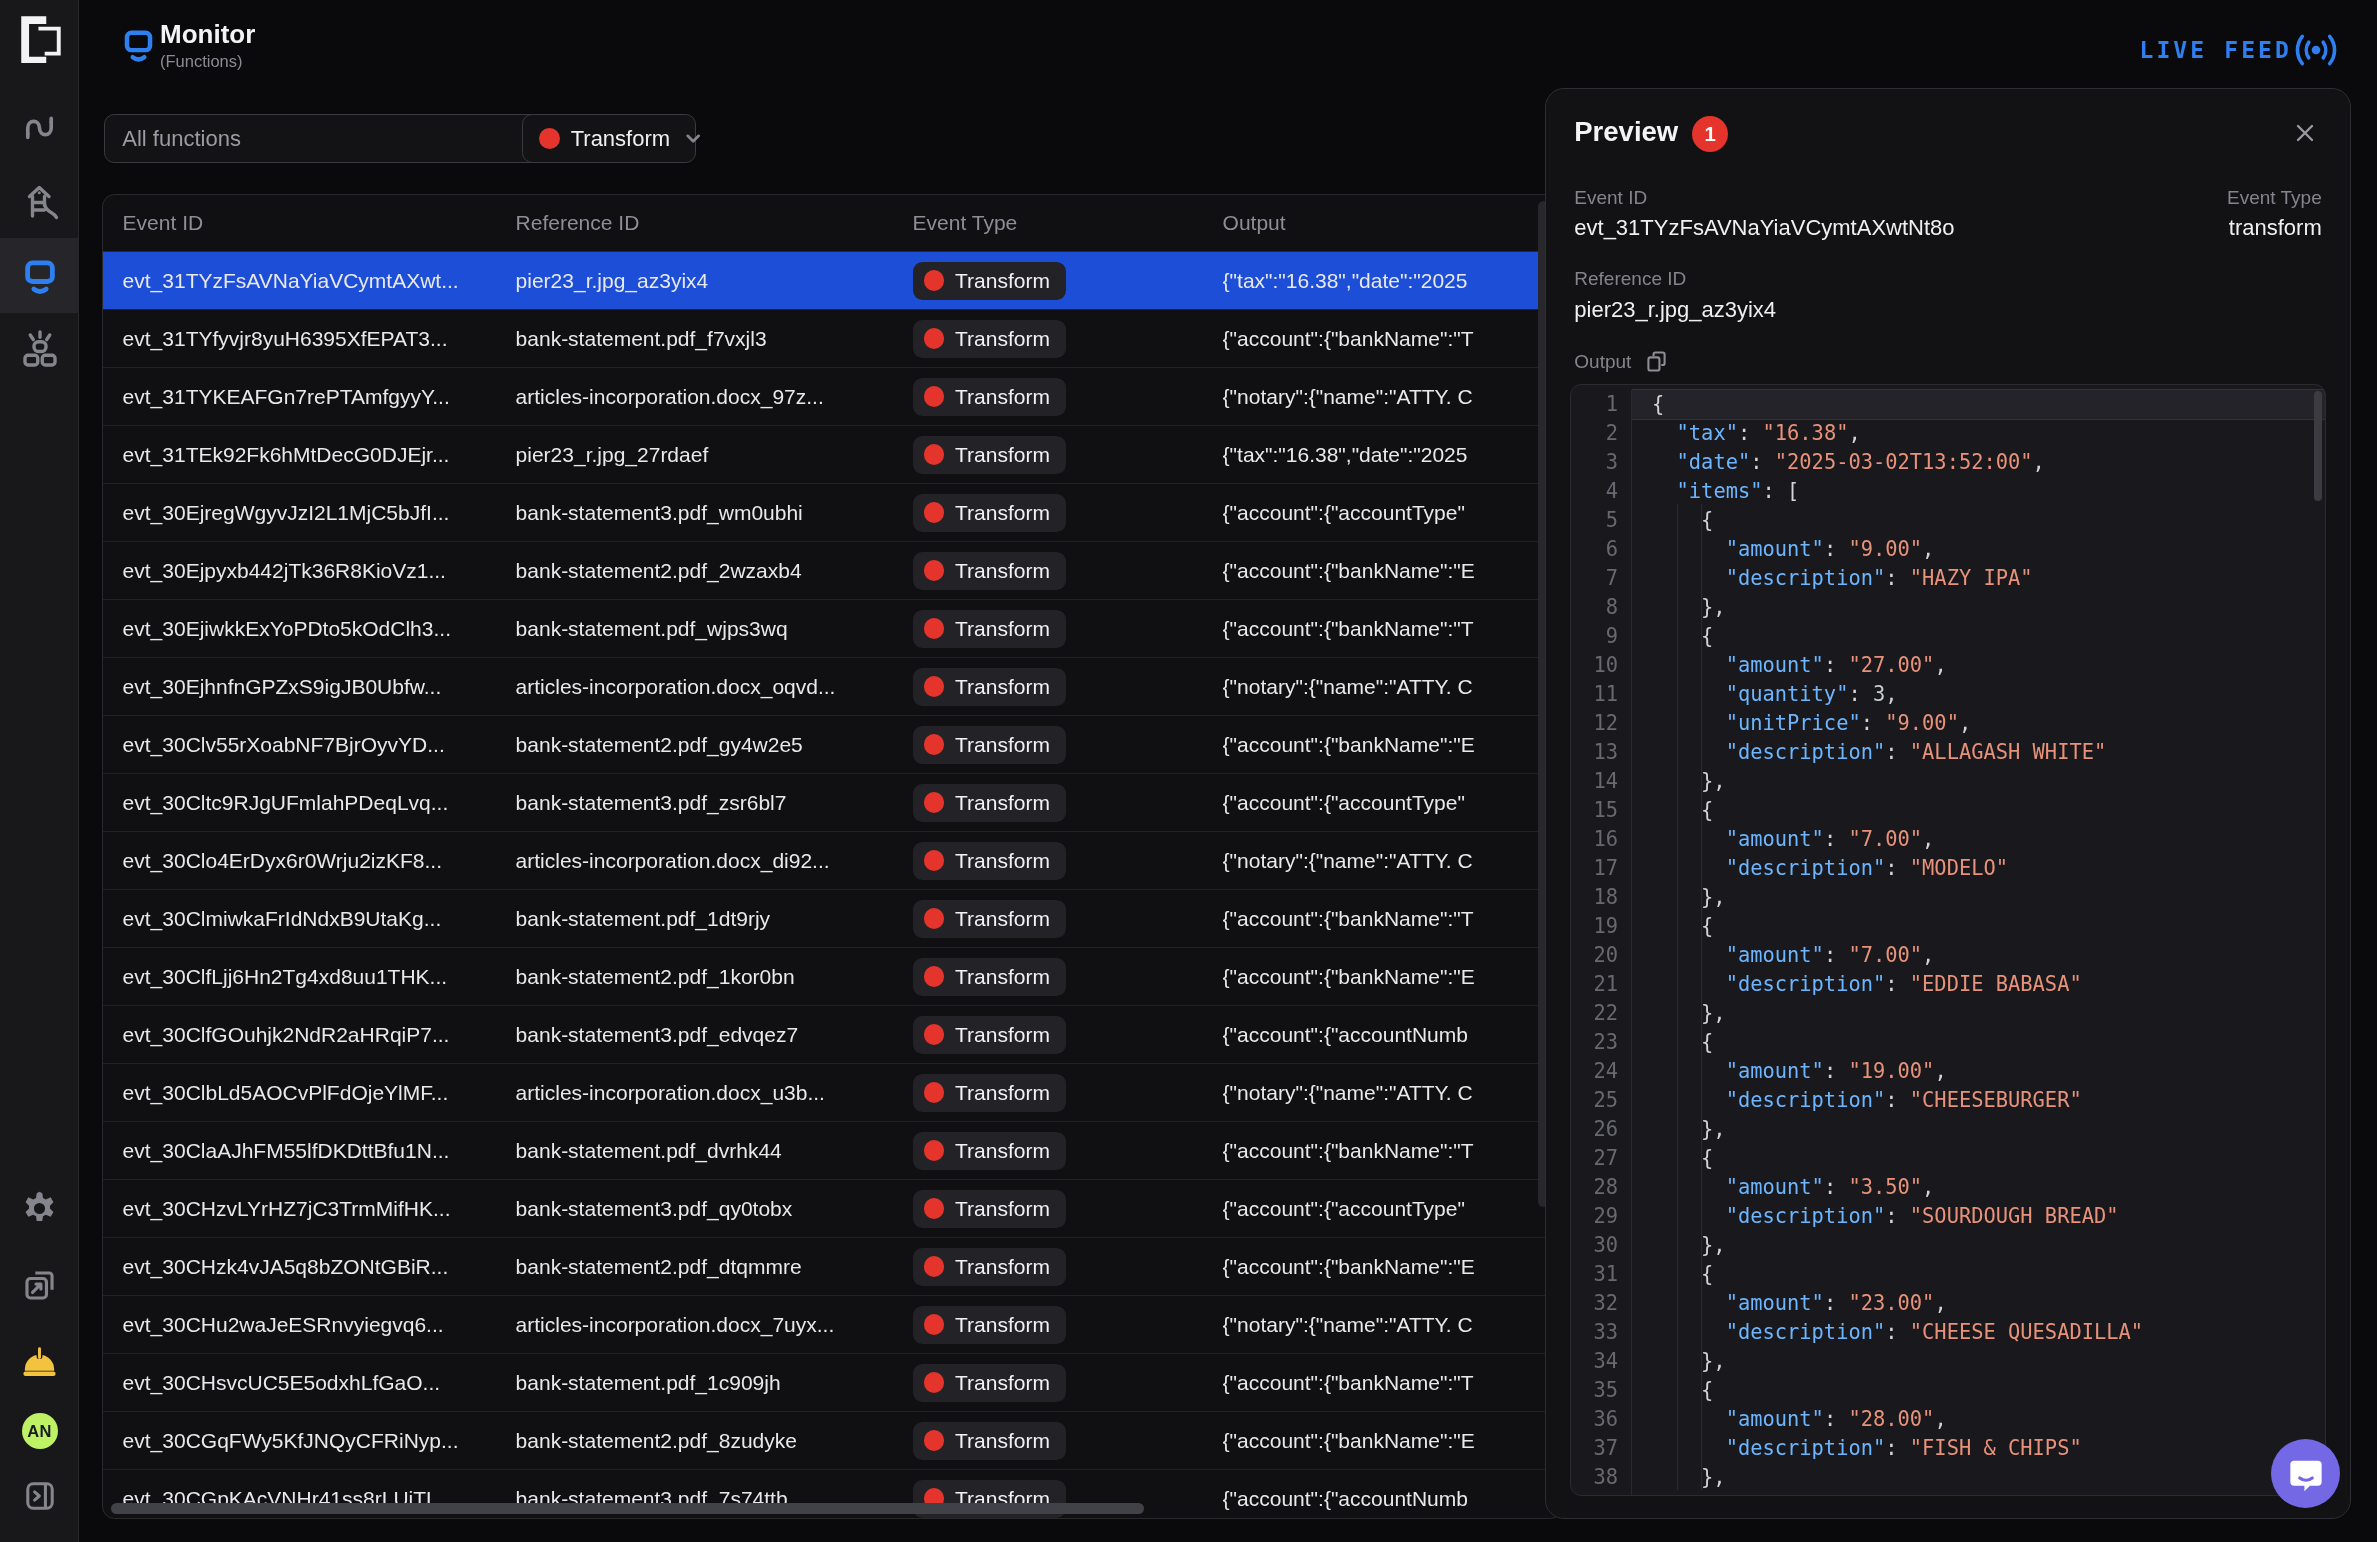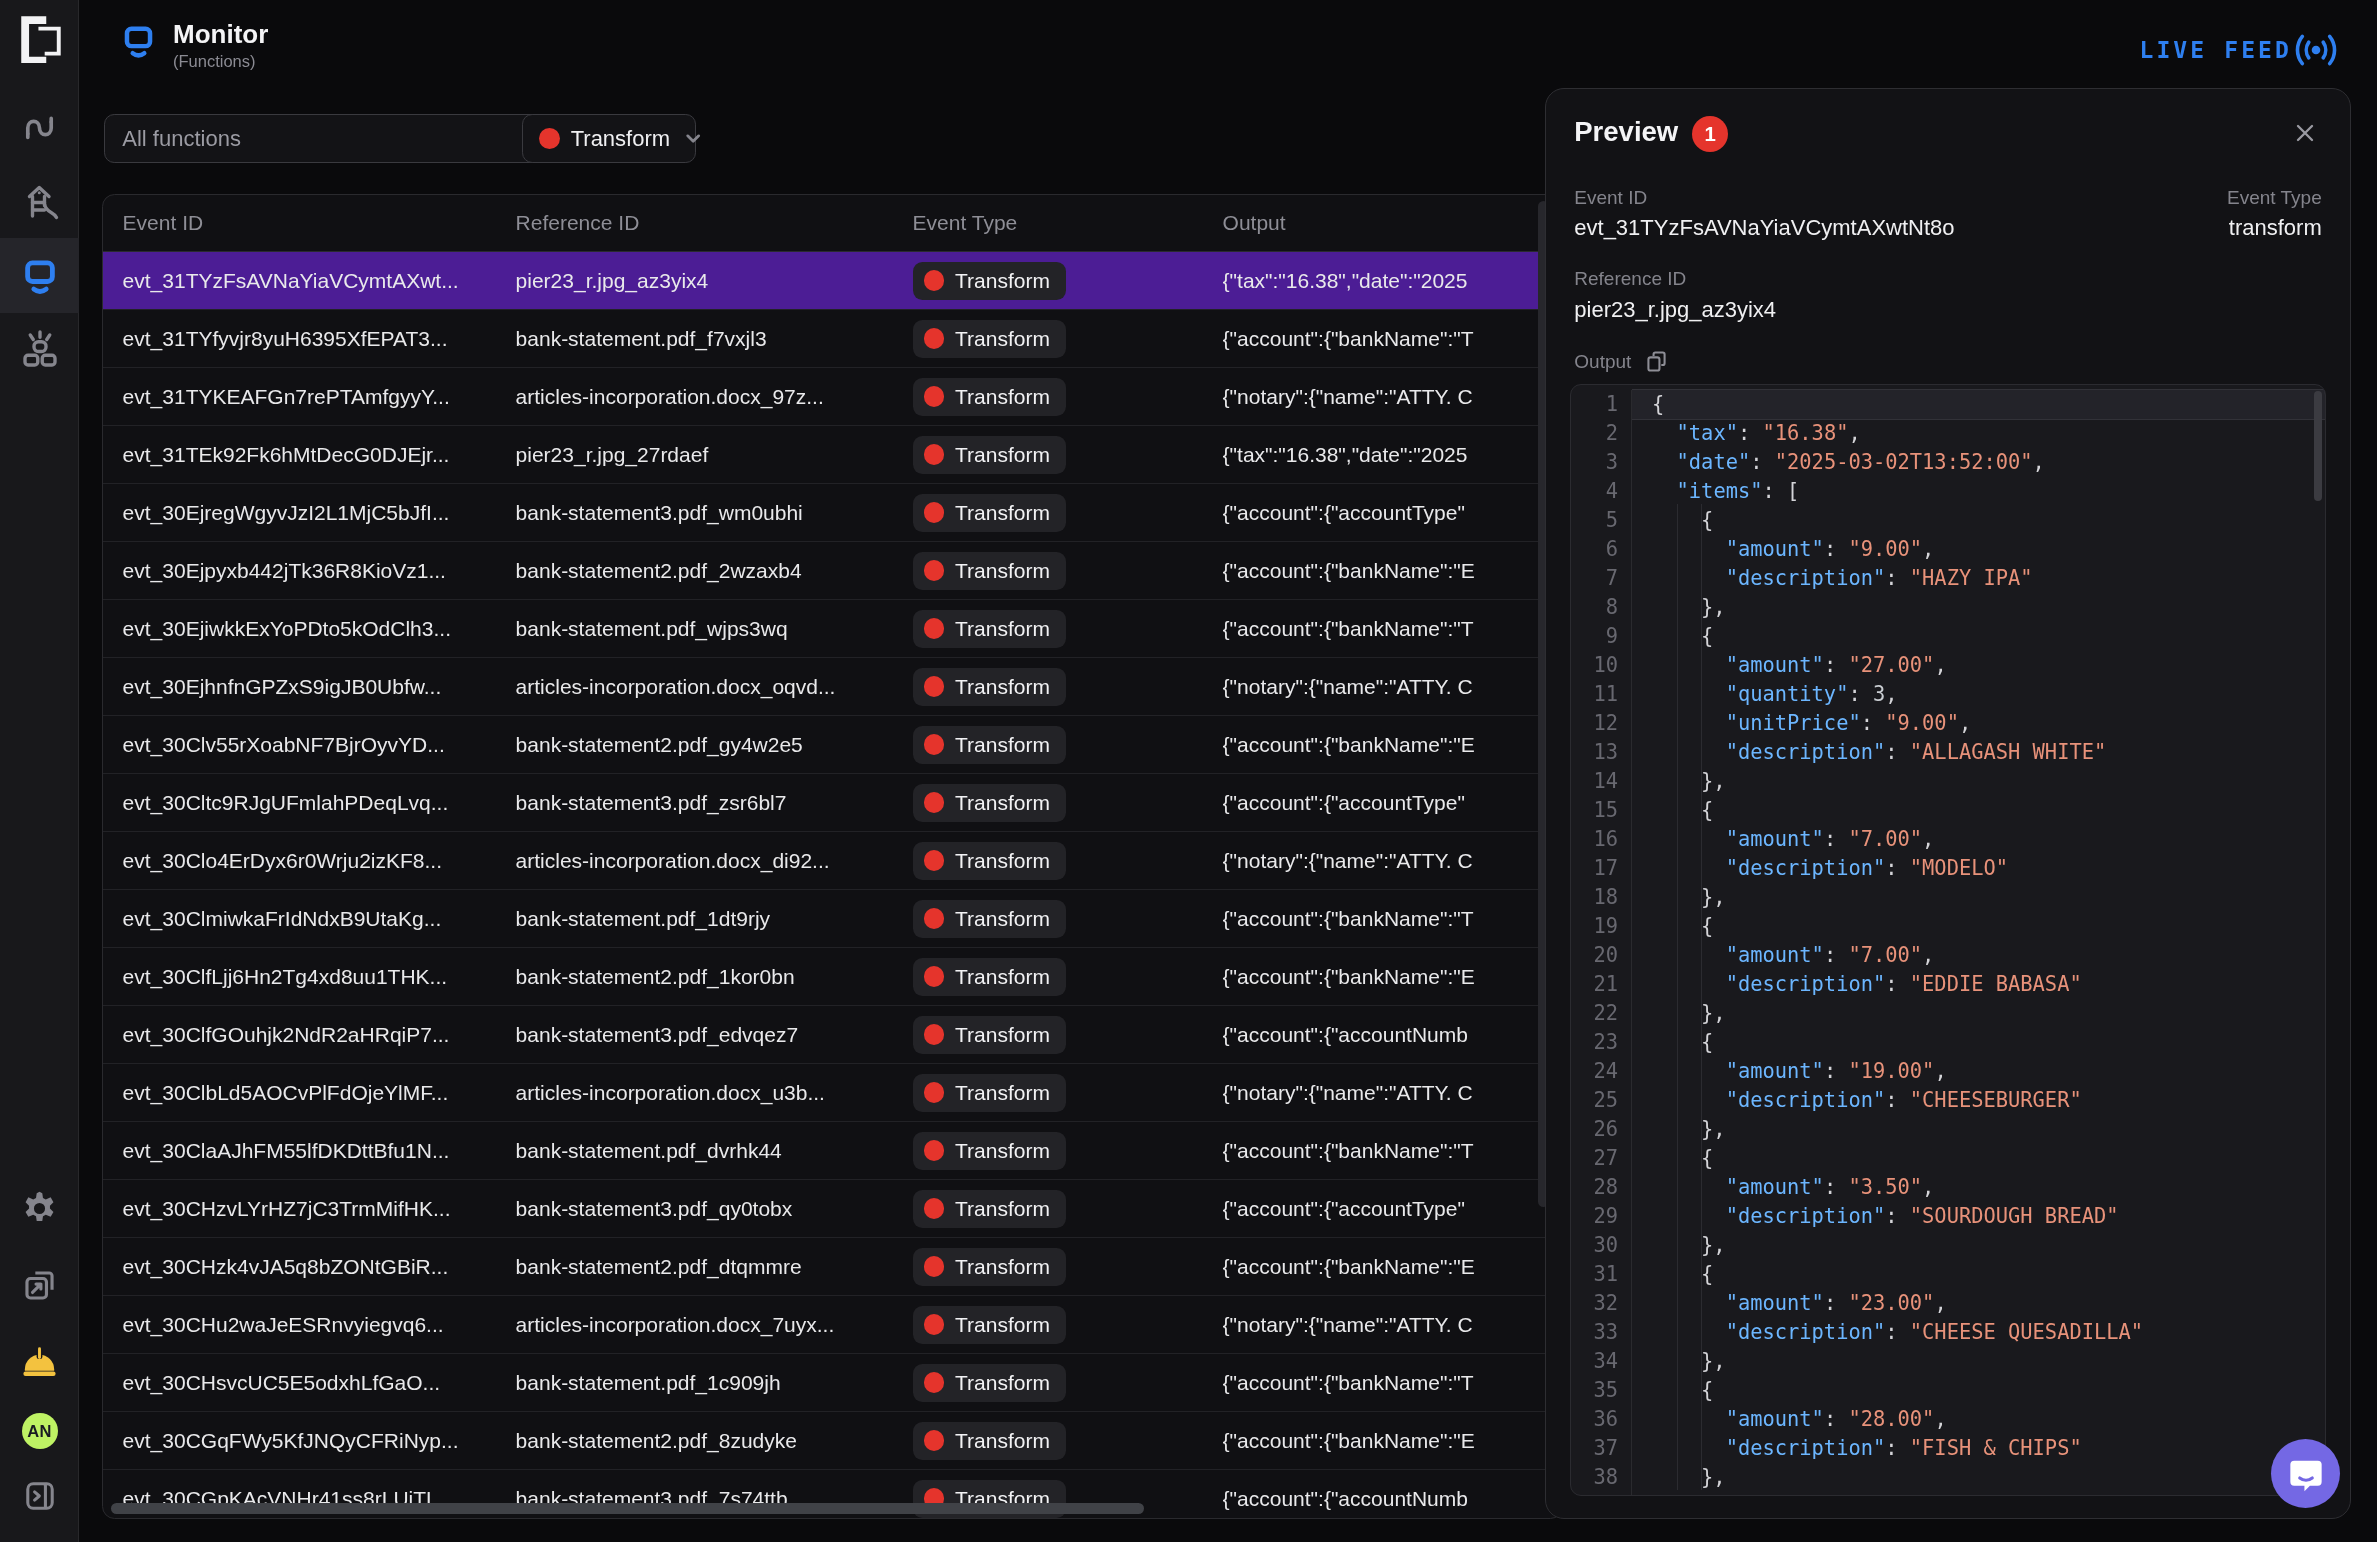--- a/index.html
+++ b/index.html
@@ -13,21 +13,21 @@
 
   
   .sidebar { position:absolute; left:0; top:0; width:79px; height:1542px;
     background:#18181b; border-right:0.8px solid #28282b; z-index:30; }
   .side-item { position:absolute; left:0; width:79px; display:flex; align-items:center; justify-content:center; cursor:pointer; }
   .side-item.active-block { background:#25252a; }
   .avatar { width:36px; height:36px; border-radius:50%; background:#bef264; color:#181b22;
     font-size:16.5px; font-weight:bold; display:flex; align-items:center; justify-content:center; letter-spacing:0.4px; }
 
   
-  .page-head { position:absolute; left:118px; top:19px; display:flex; gap:14px; align-items:flex-start; }
+  .page-head { position:absolute; left:118px; top:19px; display:flex; gap:1px; align-items:center; }
   .page-title { font-size:26px; font-weight:bold; color:#f4f4f6; line-height:31px; }
   .page-subtitle { font-size:16.5px; color:#8b8b93; margin-top:1.6px; }
   .live-feed { position:absolute; right:38px; top:27px; display:flex; align-items:center; gap:1px; cursor:pointer; }
   .live-feed-label { font-family:"DejaVu Sans Mono",monospace; font-size:23px; font-weight:600;
     color:#2e7ff0; letter-spacing:3.1px; }
 
   
   .controls { position:absolute; top:114px; left:0; width:100%; height:49px; }
   .ctl { position:absolute; top:0; height:49px; border:0.8px solid #3a3a3f; border-radius:10.2px;
     background:#131316; display:flex; align-items:center; cursor:pointer; }
@@ -42,21 +42,21 @@
   .dot { width:21px; height:21px; border-radius:50%; background:#e5342c; flex:none; }
 
   
   .table-card { position:absolute; left:102px; top:194px; width:1461px; height:1325px;
     background:#101013; border:0.8px solid #2a2a2e; border-radius:12.6px; overflow:hidden; z-index:5; }
   .trow { display:grid; grid-template-columns:393px 397px 310px 1fr; align-items:center;
     padding-left:19.6px; height:58px; border-bottom:0.8px solid #222226; cursor:pointer; }
   .thead-row { height:57px; cursor:default; border-bottom:0.8px solid #2a2a2e; }
   .thead-row .cell { color:#8e8e96; font-size:21px; font-weight:400; }
   .cell { font-size:21px; color:#e9e9eb; white-space:nowrap; overflow:hidden; padding-right:19px; }
-  .trow.selected { background:#4c1d95; }
+  .trow.selected { background:#1d4ed8; }
   .badge { display:inline-flex; align-items:center; gap:11px; background:#232327;
     border-radius:9.4px; padding:7px 15.7px 7px 11px; }
   .badge .dot { width:20.4px; height:20.4px; }
   .badge-label { font-size:21px; color:#f2f2f4; }
   .vscroll { position:absolute; right:12.6px; top:6.3px; width:11px; height:1006px;
     background:#27272c; border-radius:5.5px; }
   .hscroll { position:absolute; left:7.9px; top:1308px; width:1033px; height:11px;
     background:#404247; border-radius:5.5px; }
 
   

